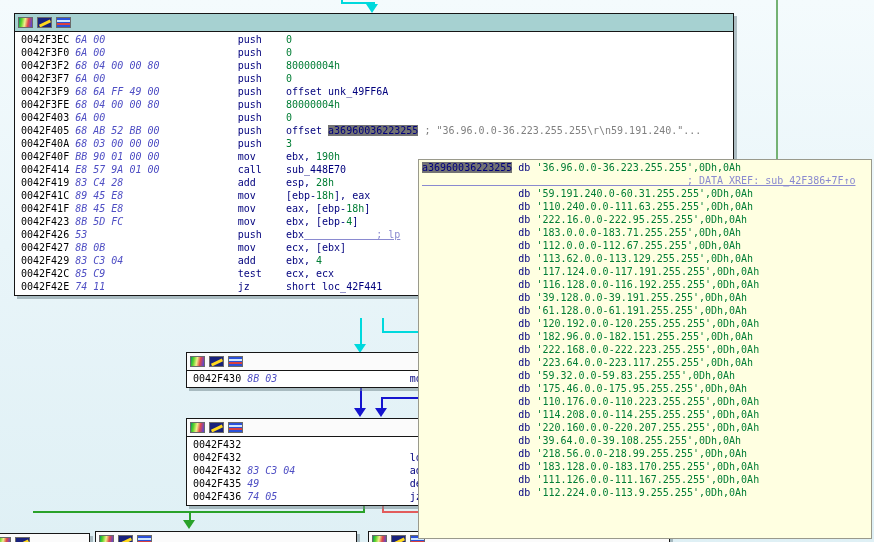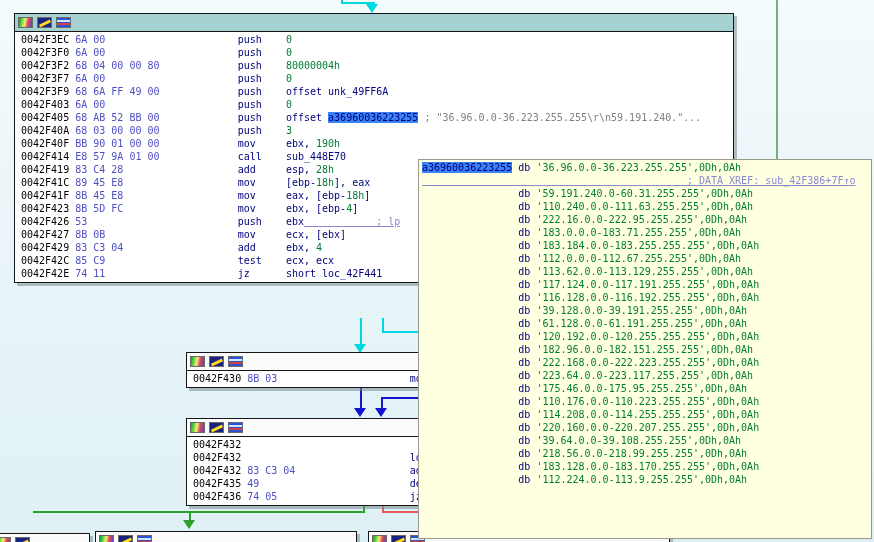--- a/index.html
+++ b/index.html
@@ -20,26 +20,26 @@
   .hdr.white{background:#fbfbfb;}
   .icon{width:15px;height:11px;border:1px solid #6a6a6a;box-sizing:border-box;display:inline-block;}
   .i-palette{background:linear-gradient(100deg,#009a60 0%,#62d428 22%,#f2ee8e 45%,#e04848 68%,#4848e0 100%);}
   .i-pencil{background:#19227c;position:relative;overflow:hidden;}
   .i-pencil::after{content:"";position:absolute;left:1px;top:4px;width:12px;height:3px;
     background:#ffd91e;transform:rotate(-25deg);}
   .i-layout{background:linear-gradient(180deg,#2b51d8 0 27%,#cfe6ff 27% 45%,#2b51d8 45% 60%,#d84040 60% 78%,#2b51d8 78% 100%);}
   .bbody{padding:1px 0 2px 6px;}
   .row{height:13px;line-height:13px;font-size:10px;white-space:pre;}
   .c-a{color:#000000;}
-  .c-b{color:#4f4fc4;}
+  .c-b{color:#4f4fc4;font-style:italic;}
   .c-k{color:#00007d;}
   .c-n{color:#007d35;}
   .c-c{color:#808080;}
   .c-x{color:#8a8ad0;text-decoration:underline;}
-  .c-hl{color:#00007d;background:#3b82f6;}
+  .c-hl{color:#00007d;background:#737373;}
   #tooltip{position:absolute;z-index:10;background:#ffffe1;border:1px solid #9a9a8c;
     overflow:hidden;padding:1px 0 0 3px;box-sizing:content-box;}
   .tline{height:13px;line-height:13px;font-size:10px;white-space:pre;}
 </style>
 </head>
 <body>
 
 <div id="canvas">
   <div id="edges">
       <div class="eline" style="left: 341px; top: 0px; width: 2px; height: 4px; background: rgb(0, 217, 221);"></div>
@@ -68,20 +68,21 @@
           <span class="icon i-palette"></span>
           <span class="icon i-pencil"></span>
           <span class="icon i-layout"></span>
         </div>
         <div class="bbody">
           <div class="row"><span class="c-a">0042F3EC</span><span class="c-b"> 6A 00                      </span><span class="c-k">push    </span><span class="c-n">0</span></div>
           <div class="row"><span class="c-a">0042F3F0</span><span class="c-b"> 6A 00                      </span><span class="c-k">push    </span><span class="c-n">0</span></div>
           <div class="row"><span class="c-a">0042F3F2</span><span class="c-b"> 68 04 00 00 80             </span><span class="c-k">push    </span><span class="c-n">80000004h</span></div>
           <div class="row"><span class="c-a">0042F3F7</span><span class="c-b"> 6A 00                      </span><span class="c-k">push    </span><span class="c-n">0</span></div>
           <div class="row"><span class="c-a">0042F3F9</span><span class="c-b"> 68 6A FF 49 00             </span><span class="c-k">push    </span><span class="c-k">offset unk_49FF6A</span></div>
+          <div class="row"><span class="c-a">0042F3FE</span><span class="c-b"> 68 04 00 00 80             </span><span class="c-k">push    </span><span class="c-n">80000004h</span></div>
           <div class="row"><span class="c-a">0042F403</span><span class="c-b"> 6A 00                      </span><span class="c-k">push    </span><span class="c-n">0</span></div>
           <div class="row"><span class="c-a">0042F405</span><span class="c-b"> 68 AB 52 BB 00             </span><span class="c-k">push    </span><span class="c-k">offset </span><span class="c-hl">a36960036223255</span><span class="c-c"> ; "36.96.0.0-36.223.255.255\r\n59.191.240."...</span></div>
           <div class="row"><span class="c-a">0042F40A</span><span class="c-b"> 68 03 00 00 00             </span><span class="c-k">push    </span><span class="c-n">3</span></div>
           <div class="row"><span class="c-a">0042F40F</span><span class="c-b"> BB 90 01 00 00             </span><span class="c-k">mov     </span><span class="c-k">ebx, </span><span class="c-n">190h</span></div>
           <div class="row"><span class="c-a">0042F414</span><span class="c-b"> E8 57 9A 01 00             </span><span class="c-k">call    </span><span class="c-k">sub_448E70</span></div>
           <div class="row"><span class="c-a">0042F419</span><span class="c-b"> 83 C4 28                   </span><span class="c-k">add     </span><span class="c-k">esp, </span><span class="c-n">28h</span></div>
           <div class="row"><span class="c-a">0042F41C</span><span class="c-b"> 89 45 E8                   </span><span class="c-k">mov     </span><span class="c-k">[ebp-</span><span class="c-n">18h</span><span class="c-k">], eax</span></div>
           <div class="row"><span class="c-a">0042F41F</span><span class="c-b"> 8B 45 E8                   </span><span class="c-k">mov     </span><span class="c-k">eax, [ebp-</span><span class="c-n">18h</span><span class="c-k">]</span></div>
           <div class="row"><span class="c-a">0042F423</span><span class="c-b"> 8B 5D FC                   </span><span class="c-k">mov     </span><span class="c-k">ebx, [ebp-</span><span class="c-n">4</span><span class="c-k">]</span></div>
           <div class="row"><span class="c-a">0042F426</span><span class="c-b"> 53                         </span><span class="c-k">push    </span><span class="c-k">ebx</span><span class="c-x">            ; lp</span></div>
@@ -136,33 +137,34 @@
         </div>
       </div>
     </div>
   <div id="tooltip" style="left: 418px; top: 159px; width: 449px; height: 377px;">
       <div class="tline"><span class="c-hl">a36960036223255</span><span class="c-k"> db </span><span class="c-n">'36.96.0.0-36.223.255.255',0Dh,0Ah</span></div>
       <div class="tline"><span class="c-x">                                            ; DATA XREF: sub_42F386+7F↑o</span></div>
       <div class="tline"><span class="c-k">                db </span><span class="c-n">'59.191.240.0-60.31.255.255',0Dh,0Ah</span></div>
       <div class="tline"><span class="c-k">                db </span><span class="c-n">'110.240.0.0-111.63.255.255',0Dh,0Ah</span></div>
       <div class="tline"><span class="c-k">                db </span><span class="c-n">'222.16.0.0-222.95.255.255',0Dh,0Ah</span></div>
       <div class="tline"><span class="c-k">                db </span><span class="c-n">'183.0.0.0-183.71.255.255',0Dh,0Ah</span></div>
-      <div class="tline"><span class="c-k">                db </span><span class="c-n">'183.184.0.0-183.255.255.255',0Dh,0Ah</span></div>
       <div class="tline"><span class="c-k">                db </span><span class="c-n">'112.0.0.0-112.67.255.255',0Dh,0Ah</span></div>
       <div class="tline"><span class="c-k">                db </span><span class="c-n">'113.62.0.0-113.129.255.255',0Dh,0Ah</span></div>
       <div class="tline"><span class="c-k">                db </span><span class="c-n">'117.124.0.0-117.191.255.255',0Dh,0Ah</span></div>
       <div class="tline"><span class="c-k">                db </span><span class="c-n">'116.128.0.0-116.192.255.255',0Dh,0Ah</span></div>
       <div class="tline"><span class="c-k">                db </span><span class="c-n">'39.128.0.0-39.191.255.255',0Dh,0Ah</span></div>
       <div class="tline"><span class="c-k">                db </span><span class="c-n">'61.128.0.0-61.191.255.255',0Dh,0Ah</span></div>
       <div class="tline"><span class="c-k">                db </span><span class="c-n">'120.192.0.0-120.255.255.255',0Dh,0Ah</span></div>
       <div class="tline"><span class="c-k">                db </span><span class="c-n">'182.96.0.0-182.151.255.255',0Dh,0Ah</span></div>
       <div class="tline"><span class="c-k">                db </span><span class="c-n">'222.168.0.0-222.223.255.255',0Dh,0Ah</span></div>
       <div class="tline"><span class="c-k">                db </span><span class="c-n">'223.64.0.0-223.117.255.255',0Dh,0Ah</span></div>
+      <div class="tline"><span class="c-k">                db </span><span class="c-n">'59.32.0.0-59.83.255.255',0Dh,0Ah</span></div>
       <div class="tline"><span class="c-k">                db </span><span class="c-n">'175.46.0.0-175.95.255.255',0Dh,0Ah</span></div>
       <div class="tline"><span class="c-k">                db </span><span class="c-n">'110.176.0.0-110.223.255.255',0Dh,0Ah</span></div>
       <div class="tline"><span class="c-k">                db </span><span class="c-n">'114.208.0.0-114.255.255.255',0Dh,0Ah</span></div>
       <div class="tline"><span class="c-k">                db </span><span class="c-n">'220.160.0.0-220.207.255.255',0Dh,0Ah</span></div>
       <div class="tline"><span class="c-k">                db </span><span class="c-n">'39.64.0.0-39.108.255.255',0Dh,0Ah</span></div>
       <div class="tline"><span class="c-k">                db </span><span class="c-n">'218.56.0.0-218.99.255.255',0Dh,0Ah</span></div>
       <div class="tline"><span class="c-k">                db </span><span class="c-n">'183.128.0.0-183.170.255.255',0Dh,0Ah</span></div>
+      <div class="tline"><span class="c-k">                db </span><span class="c-n">'111.126.0.0-111.167.255.255',0Dh,0Ah</span></div>
       <div class="tline"><span class="c-k">                db </span><span class="c-n">'112.224.0.0-113.9.255.255',0Dh,0Ah</span></div>
     </div>
 </div>
 
 </body></html>

